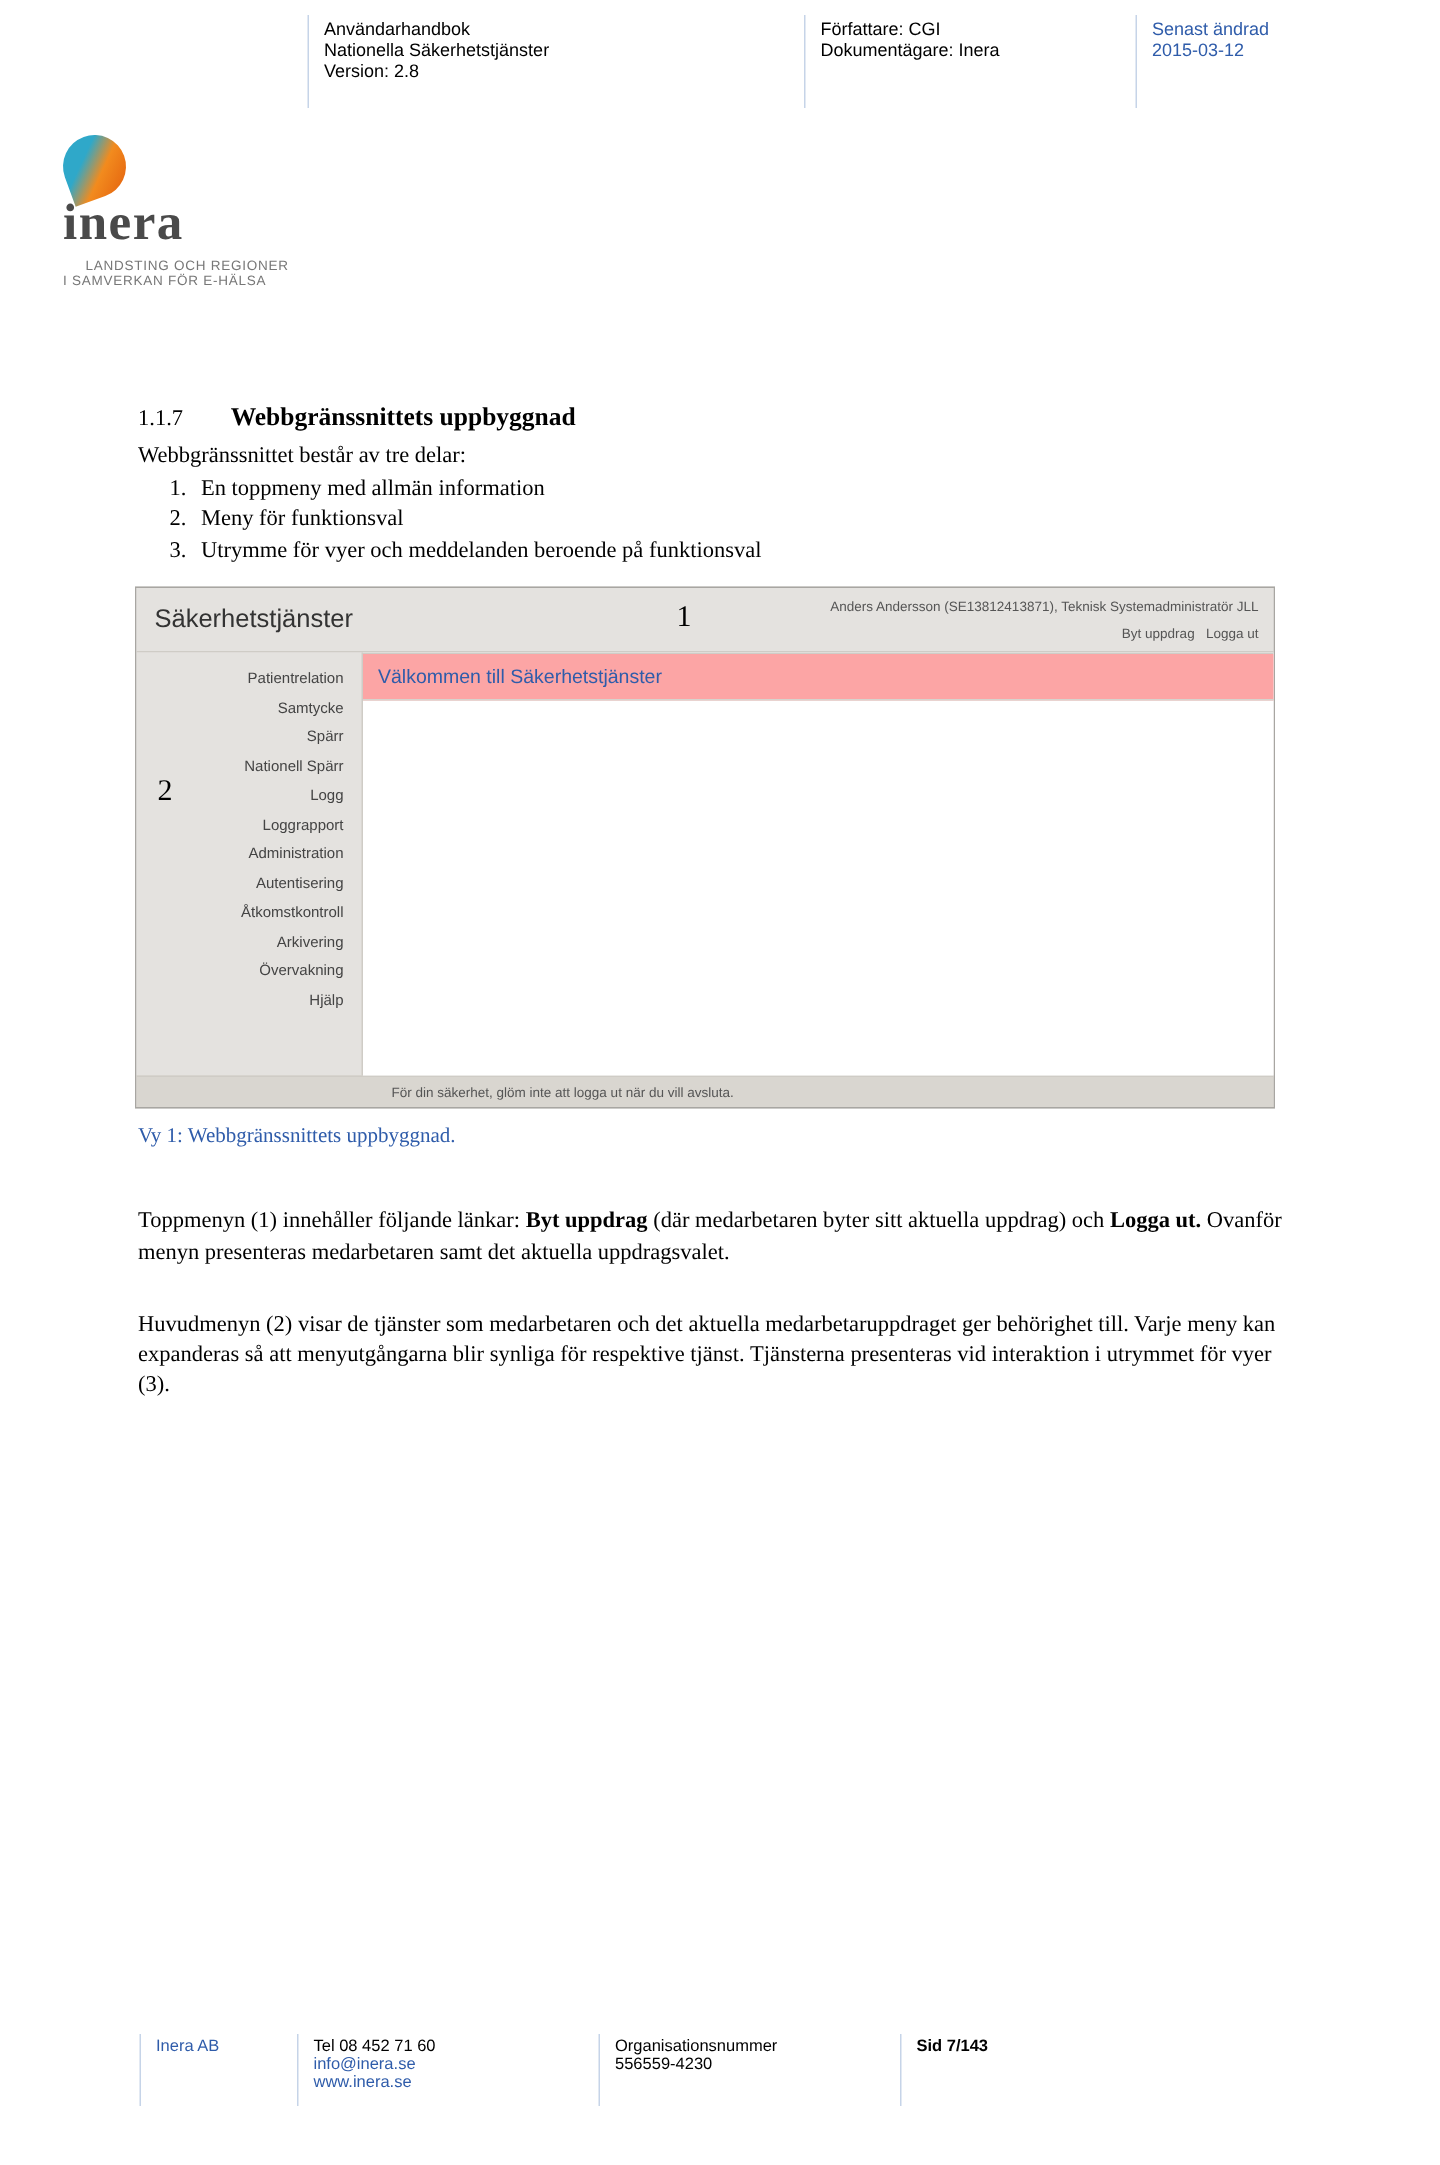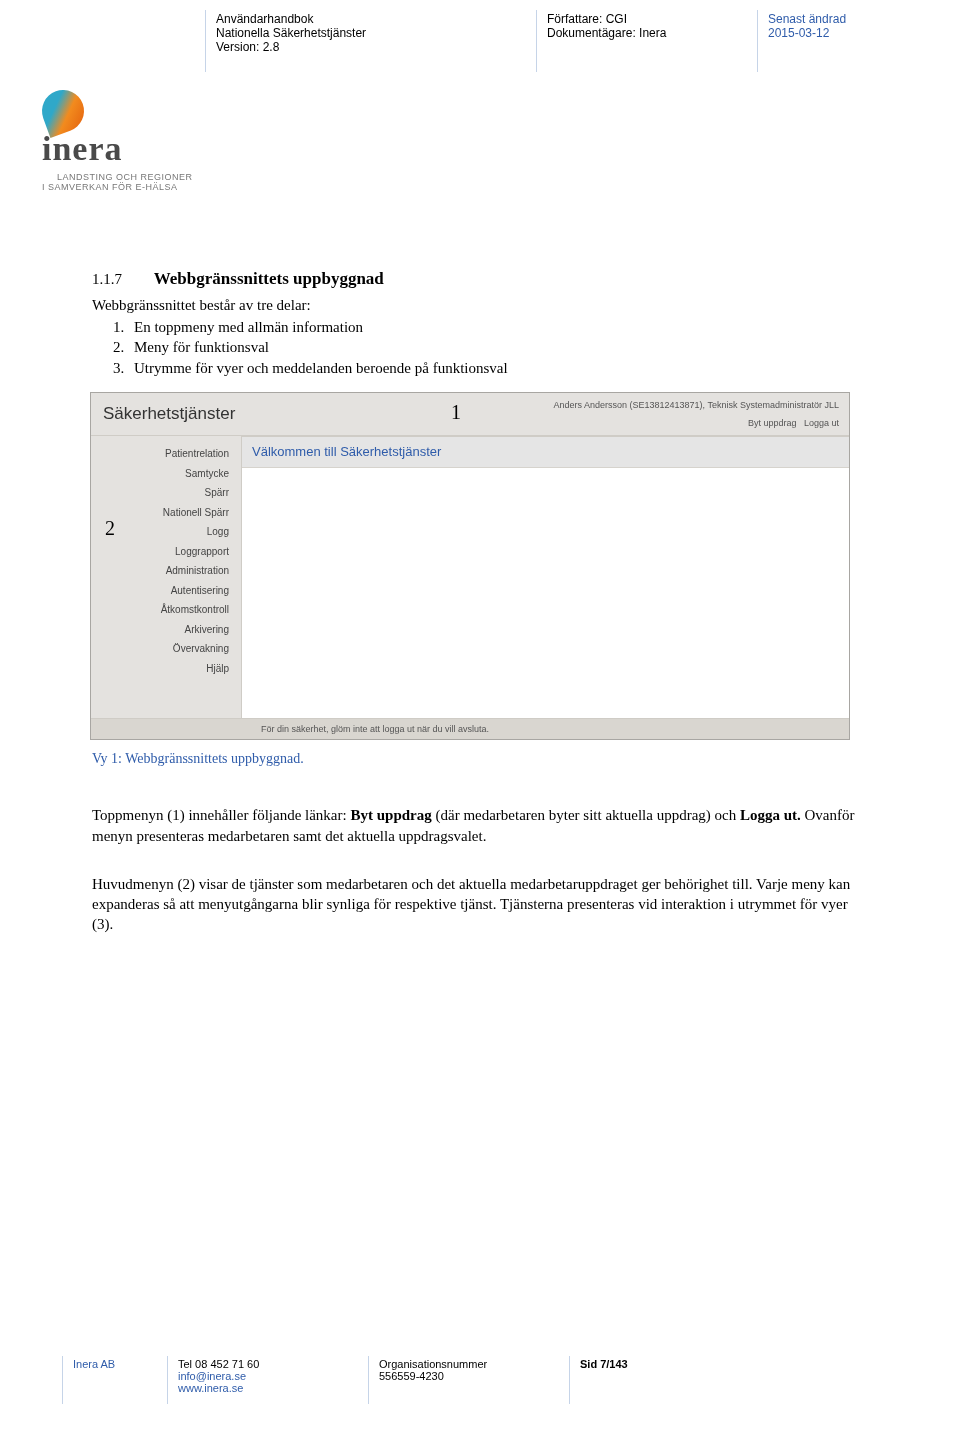--- a/index.html
+++ b/index.html
@@ -85,21 +85,21 @@
   }
   .shot-sidebar div { padding: 3px 12px 3px 0; }
   .shot-main {
     flex: 1;
     background: #fff;
     border-top: 1px solid #cfccc6;
     position: relative;
     min-height: 230px;
   }
   .shot-welcome {
-    background: #e5e5e5;
+    background: #fca5a5;
     color: #2f5caa;
     font-size: 13px;
     padding: 6px 10px;
     border-bottom: 1px solid #d6d3cd;
   }
   .shot-footer {
     background: #d9d6d0;
     border-top: 1px solid #cfccc6;
     font-size: 9px;
     color:#555;
@@ -125,21 +125,21 @@
     left:0; width:960px;
     top: 1356px;
     font-family: Arial, sans-serif;
     font-size: 11px;
     display: flex;
   }
   .fcol {
     border-left: 1px solid #c6d4e8;
     padding: 2px 10px 10px 10px;
   }
-  .fcol.f0 { margin-left: 62px; width:84px; color:#2f5caa;}
+  .fcol.f0 { margin-left: 93px; width:84px; color:#2f5caa;}
   .fcol.f1 { width:190px; }
   .fcol.f2 { width:180px; }
   .fcol.f3 { width:180px; }
   .fcol.f4 { width:80px; font-weight:bold;}
   .fcol.f2 .lnk, .fcol.f2 .lnk2 { color:#2f5caa;}
 </style>
 </head>
 <body>
 
 <div class="header-row">

